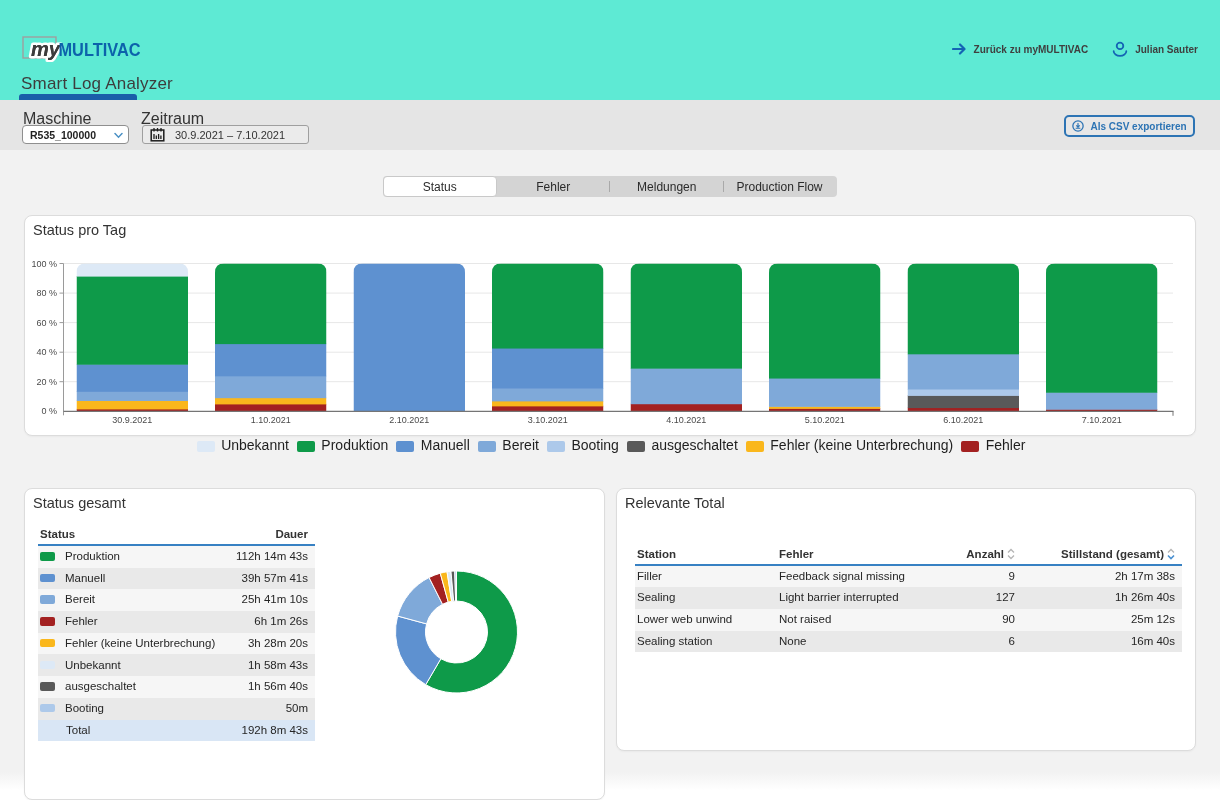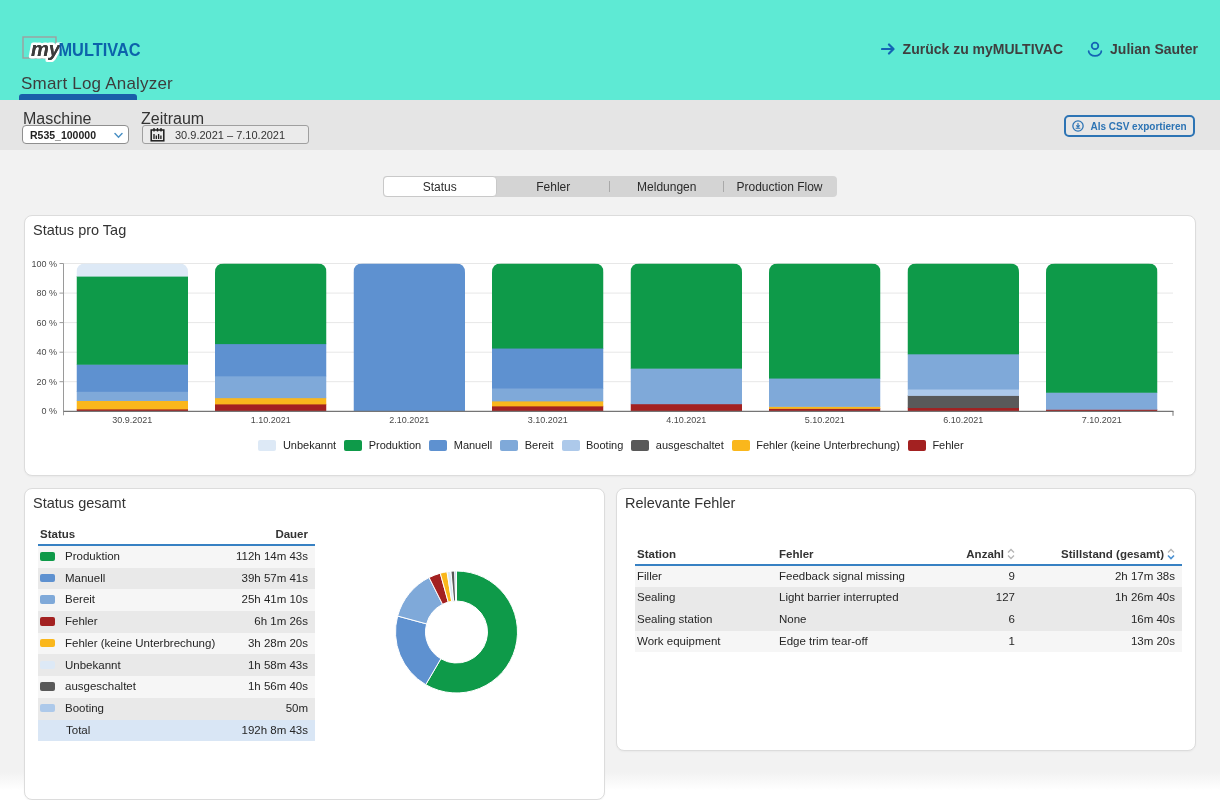--- a/index.html
+++ b/index.html
@@ -1,38 +1,38 @@
 <!DOCTYPE html>
 <html><head><meta charset="utf-8">
 <style>
 * { margin:0; padding:0; box-sizing:border-box; }
 body { width:1220px; height:800px; font-family:"Liberation Sans",sans-serif; background:#fff; position:relative; overflow:hidden; }
 .hdr { position:absolute; left:0; top:0; width:1220px; height:100px; background:#5eead4; }
 .logo { position:absolute; left:22px; top:36px; }
 .sla { position:absolute; left:21px; top:74px; font-size:17px; color:#3d3d3d; letter-spacing:0.2px; }
 .blubar { position:absolute; left:19px; top:94px; width:118px; height:6px; background:#1a5ea9; border-radius:3px 3px 0 0; }
-.hright { position:absolute; top:41px; right:22px; display:flex; align-items:center; gap:7px; font-size:14px; color:#3f3f3f; font-weight:bold; }
+.hright { position:absolute; top:41px; right:22px; display:flex; align-items:center; gap:7px; font-size:10px; color:#3f3f3f; font-weight:bold; }
 .hright .gap { width:10px; }
 .toolbar { position:absolute; left:0; top:100px; width:1220px; height:50px; background:#e5e5e5; }
 .lbl { position:absolute; font-size:16px; color:#333; }
 .sel { position:absolute; left:22px; top:125px; width:107px; height:19px; background:#fff; border:1px solid #8f8f8f; border-radius:4px; font-size:10.5px; font-weight:bold; color:#222; display:flex; align-items:center; padding-left:7px; }
 .sel svg { position:absolute; right:5px; top:6px; }
 .dater { position:absolute; left:142px; top:125px; width:167px; height:19px; background:#ebebeb; border:1px solid #9f9f9f; border-radius:3px; display:flex; align-items:center; font-size:11px; color:#333; }
 .btn { position:absolute; right:25px; top:115px; width:131px; height:22px; white-space:nowrap; border:2px solid #2d74b4; border-radius:5px; background:#e7e7e7; color:#2d74b4; font-size:10px; font-weight:bold; display:flex; align-items:center; justify-content:center; gap:6px; }
 .content { position:absolute; left:0; top:150px; width:1220px; height:650px; background:linear-gradient(to bottom, #f2f2f2 0px, #f2f2f2 622px, #ffffff 640px, #ffffff 100%); }
 .segs { position:absolute; left:383px; top:176px; width:454px; height:21px; background:#d4d4d4; border-radius:4px; display:flex; }
 .seg { width:113.5px; height:21px; font-size:12px; color:#2b2b2b; display:flex; align-items:center; justify-content:center; position:relative; }
 .seg.on { background:#fff; border:1px solid #c9c9c9; border-radius:4px; font-weight:normal; }
 .seg .div { position:absolute; right:0; top:5px; height:11px; width:1px; background:#a9a9a9; }
 .card { position:absolute; background:#fff; border:1px solid #dcdcdc; border-radius:8px; box-shadow:0 1px 2px rgba(0,0,0,0.04); }
-.c1 { left:24px; top:215px; width:1172px; height:261px; }
+.c1 { left:24px; top:215px; width:1172px; height:221px; }
 .c2 { left:24px; top:488px; width:581px; height:312px; }
 .c3 { left:616px; top:488px; width:580px; height:263px; }
 .ctitle { position:absolute; left:8px; top:6px; font-size:14.5px; color:#333; }
-.legend { position:absolute; left:0; top:222px; width:1172px; text-align:center; font-size:11px; color:#1f1f1f; line-height:14px; }
+.legend { position:absolute; left:0; top:222px; width:1172px; text-align:center; font-size:14px; color:#1f1f1f; line-height:14px; }
 .li { margin:0 4px; white-space:nowrap; }
 .sw { display:inline-block; width:18px; height:11px; border-radius:2px; vertical-align:-1.5px; margin-right:6.5px; }
 .sw2 { display:inline-block; width:15px; height:8.5px; border-radius:2px; margin-right:10px; vertical-align:-0.5px; }
 table { border-collapse:collapse; font-size:11.5px; color:#262626; }
 .t2 { position:absolute; left:13px; top:36px; width:277px; }
 .t2 th, .t3 th { font-weight:bold; color:#333; text-align:left; padding:3px 2px 4px 2px; }
 .t2 td, .t3 td { padding:4.1px 2px; line-height:13.5px; }
 .t2 .num, .t3 .num { text-align:right; padding-right:7px; }
 .t2 tr.odd, .t3 tr.odd { background:#f6f6f6; }
 .t2 tr.even, .t3 tr.even { background:#e9e9e9; }
@@ -250,21 +250,21 @@
 <path d="M424.71 683.66 A61.0 61.0 0 0 1 396.62 615.05 L425.58 622.90 A31.0 31.0 0 0 0 439.85 657.76 Z" fill="#5e91d0" stroke="#fff" stroke-width="1"></path>
 <path d="M396.62 615.05 A61.0 61.0 0 0 1 428.08 576.51 L441.57 603.31 A31.0 31.0 0 0 0 425.58 622.90 Z" fill="#7fa9d9" stroke="#fff" stroke-width="1"></path>
 <path d="M428.08 576.51 A61.0 61.0 0 0 1 439.26 572.20 L447.24 601.12 A31.0 31.0 0 0 0 441.57 603.31 Z" fill="#a32121" stroke="#fff" stroke-width="1"></path>
 <path d="M439.26 572.20 A61.0 61.0 0 0 1 446.03 570.74 L450.69 600.38 A31.0 31.0 0 0 0 447.24 601.12 Z" fill="#fab71c" stroke="#fff" stroke-width="1"></path>
 <path d="M446.03 570.74 A61.0 61.0 0 0 1 449.95 570.25 L452.68 600.13 A31.0 31.0 0 0 0 450.69 600.38 Z" fill="#dde9f6" stroke="#fff" stroke-width="1"></path>
 <path d="M449.95 570.25 A61.0 61.0 0 0 1 453.81 570.02 L454.64 600.01 A31.0 31.0 0 0 0 452.68 600.13 Z" fill="#595959" stroke="#fff" stroke-width="1"></path>
 <path d="M453.81 570.02 A61.0 61.0 0 0 1 455.46 570.00 L455.48 600.00 A31.0 31.0 0 0 0 454.64 600.01 Z" fill="#adc9ea" stroke="#fff" stroke-width="1"></path>
 </svg>
 </div>
 <div class="card c3">
-  <div class="ctitle">Relevante Fehler</div>
+  <div class="ctitle">Relevante Total</div>
   <table class="t3">
     <thead>
         <tr>
           <th style="width:142px">Station</th>
           <th>Fehler</th>
           <th class="num">Anzahl<svg class="sort" width="8" height="12" viewBox="0 0 8 12">
               <path d="M1 4.5 L4 1.5 L7 4.5" fill="none" stroke="#b5b5b5" stroke-width="1.3"></path>
               <path d="M1 7.5 L4 10.5 L7 7.5" fill="none" stroke="#b5b5b5" stroke-width="1.3"></path>
             </svg></th>
           <th class="num" style="width:160px">Stillstand (gesamt)<svg class="sort" width="8" height="12" viewBox="0 0 8 12">
@@ -279,27 +279,27 @@
           <td>Feedback signal missing</td>
           <td class="num">9</td>
           <td class="num">2h 17m 38s</td>
         </tr>
 <tr class="even">
           <td>Sealing</td>
           <td>Light barrier interrupted</td>
           <td class="num">127</td>
           <td class="num">1h 26m 40s</td>
         </tr>
+<tr class="odd">
+          <td>Lower web unwind</td>
+          <td>Not raised</td>
+          <td class="num">90</td>
+          <td class="num">25m 12s</td>
+        </tr>
 <tr class="even">
           <td>Sealing station</td>
           <td>None</td>
           <td class="num">6</td>
           <td class="num">16m 40s</td>
         </tr>
-<tr class="odd">
-          <td>Work equipment</td>
-          <td>Edge trim tear-off</td>
-          <td class="num">1</td>
-          <td class="num">13m 20s</td>
-        </tr>
 
     </tbody>
   </table>
 </div>
 </body></html>

